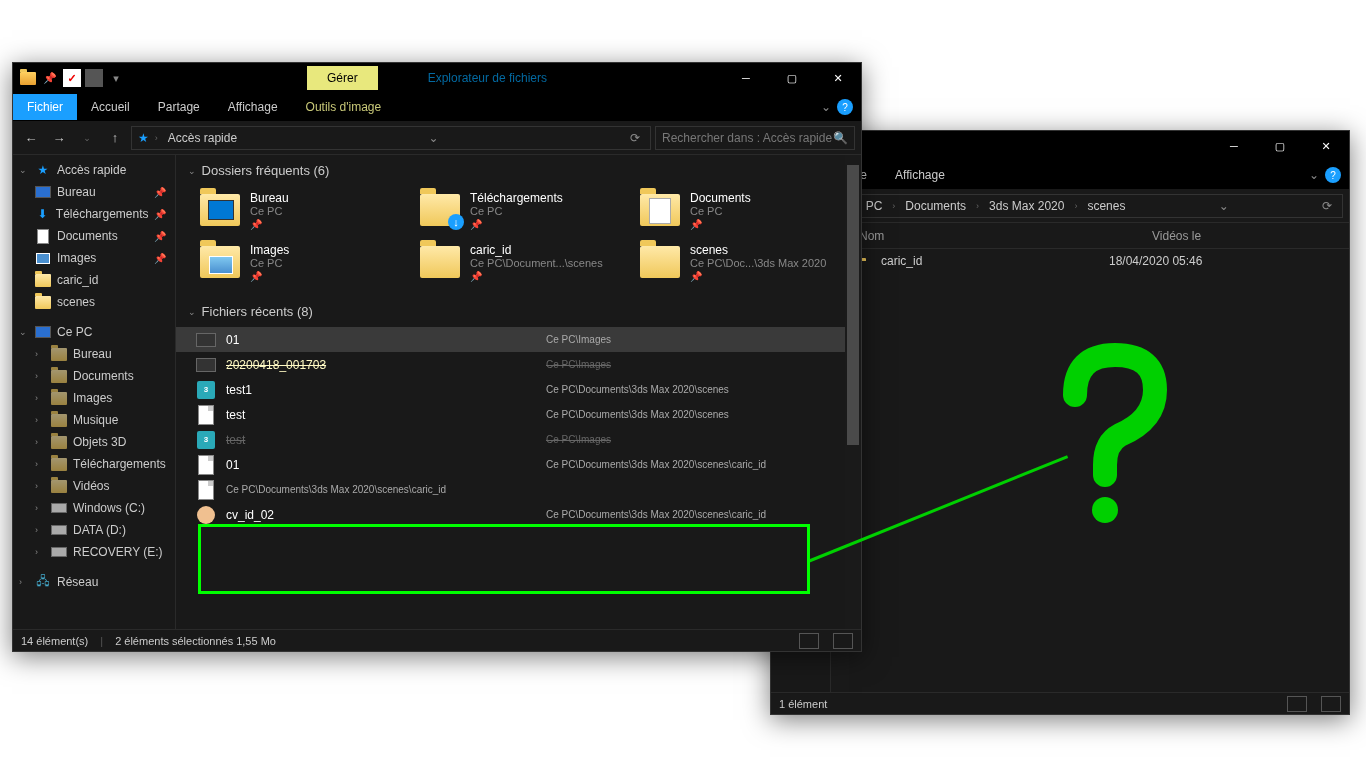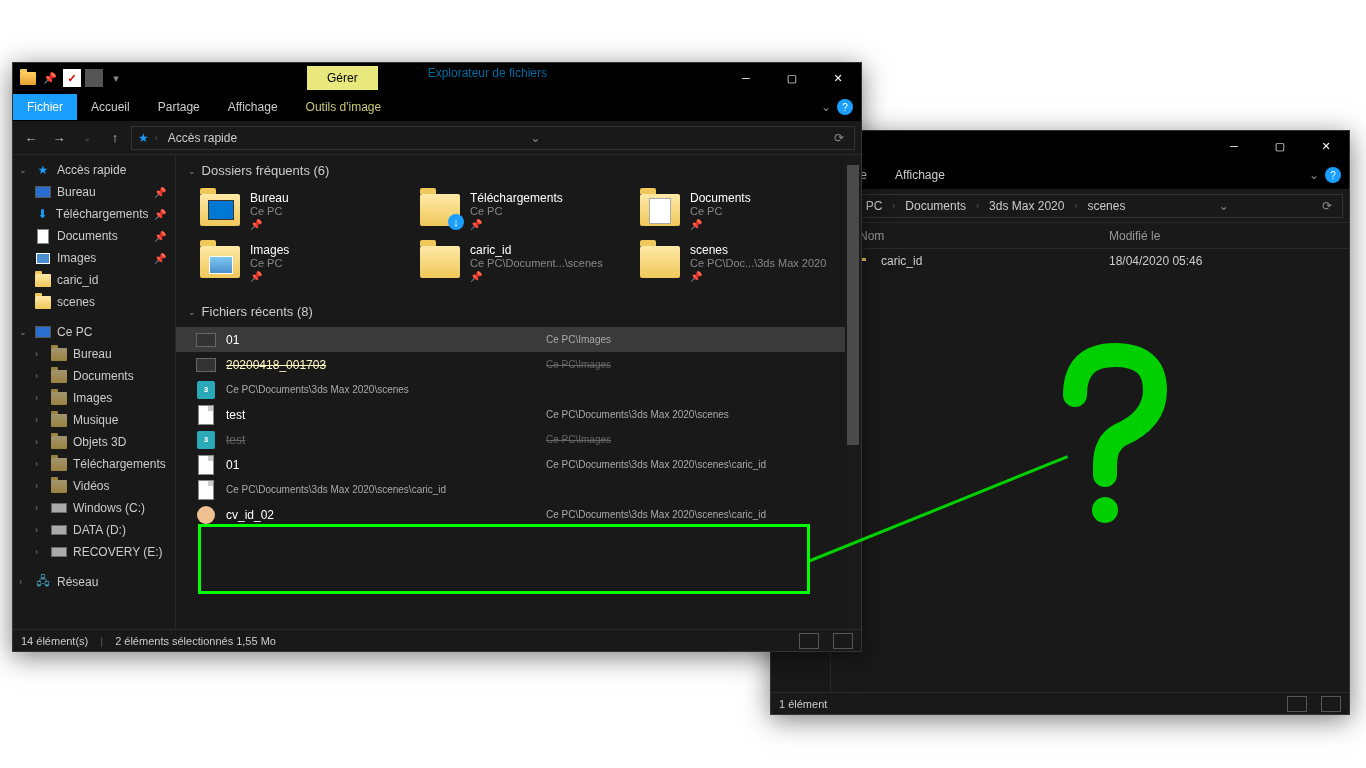--- a/index.html
+++ b/index.html
@@ -70,21 +70,21 @@
 
 .hlbox { position:absolute; border:3px solid #0f0; pointer-events:none; z-index:10; }
 
 .statusbar { height:22px; background:#191919; border-top:1px solid #2a2a2a; display:flex; align-items:center; color:#ccc; font-size:11px; padding:0 8px; gap:12px; }
 .statusbar .sep { color:#555; }
 .statusbar .spacer { flex:1; }
 .viewbtn { width:20px; height:16px; border:1px solid #555; margin-left:2px; cursor:pointer; }
 
 
 .listhdr { display:flex; height:26px; align-items:center; color:#999; font-size:12px; border-bottom:1px solid #2a2a2a; padding-left:10px; }
-.listhdr .c1 { width:250px; }
+.listhdr .c1 { width:293px; }
 .listrow { display:flex; align-items:center; height:24px; padding-left:10px; color:#ccc; font-size:12px; cursor:pointer; }
 .listrow .ic { width:22px; }
 .listrow .c1 { width:228px; }
 
 .qmark { position:absolute; z-index:5; pointer-events:none; }
 .qline { position:absolute; z-index:5; pointer-events:none; background:#00d000; height:3px; transform-origin:left center; }
 
 .scrollbar { position:absolute; right:0; top:0; bottom:0; width:16px; background:#1a1a1a; }
 .scrollthumb { position:absolute; right:2px; width:12px; background:#4a4a4a; border-radius:0; }
 
@@ -197,21 +197,21 @@
           <span style="overflow:hidden">Réseau</span>
         </div>
       </div>
     <div class="content">
       <div style="position:absolute;left:0;top:0;width:18px;height:100%;background:#1a1a1a;display:flex;flex-direction:column;align-items:center;padding-top:4px;color:#888;font-size:9px">
         <span>▲</span>
       </div>
       <div style="margin-left:18px">
         <div class="listhdr">
           <div class="c1">Nom</div>
-          <div>Modifié le</div>
+          <div>Vidéos le</div>
         </div>
         <div class="listrow">
           <span class="ic"><span class="fold"></span></span>
           <span class="c1">caric_id</span>
           <span>18/04/2020 05:46</span>
         </div>
       </div>
     </div>
   </div>
   <div class="statusbar">
@@ -226,21 +226,21 @@
   <div class="titlebar">
     <div class="tb-icons">
       <span class="qat">
           <span class="fold" style="background:linear-gradient(#ffd060,#e8a030)"></span>
         </span>
       <span class="qat" style="color:#1a9fff">📌</span>
       <span class="qat" style="background:#fff;color:#e00;font-weight:bold">✓</span>
       <span class="qat" style="background:#555"></span>
       <span class="qat" style="color:#888">▾</span>
     </div>
-    <div style="flex:1;display:flex;justify-content:center;gap:30px">
+    <div style="flex:1;display:flex;align-items:center;justify-content:center;gap:30px">
       <span class="tb-manage">Gérer</span>
       <span style="color:#0369a1">Explorateur de fichiers</span>
     </div>
     <div class="winctrl">
       <span>─</span>
       <span>▢</span>
       <span class="close">✕</span>
     </div>
   </div>
   <div class="ribbon">
@@ -258,20 +258,24 @@
     <span class="navbtn">→</span>
     <span class="navbtn" style="font-size:9px;color:#666">⌄</span>
     <span class="navbtn">↑</span>
     <div class="addr">
       <span class="star">★</span>
       <span class="chev">›</span>
       <span class="crumb">Accès rapide</span>
       <span class="refresh">⌄</span>
       <span class="refresh">⟳</span>
     </div>
+    <div class="search">
+      <span>Rechercher dans : Accès rapide</span>
+      <span style="margin-left:auto;color:#888">🔍</span>
+    </div>
   </div>
   <div class="body">
     <div class="sidebar">
       <div class="sbitem l1">
         <span class="sbexp">⌄</span>
         <span class="sbicon" style="color:#1a9fff">★</span>
         <span>Accès rapide</span>
       </div>
       <div id="sb-quick">
           <div class="sbitem l2">
@@ -473,20 +477,21 @@
             <div class="flicon">
               <div style="width:20px;height:14px;background:#333;border:1px solid #666"></div>
             </div>
             <div class="flname" style="text-decoration:line-through;color:#fef9c3">20200418_001703</div>
             <div class="flpath" style="text-decoration:line-through;color:#666">Ce PC\Images</div>
           </div>
           <div class="flrow">
             <div class="flicon">
               <div class="maxicon">3</div>
             </div>
+            <div class="flname" style="">test1</div>
             <div class="flpath" style="">Ce PC\Documents\3ds Max 2020\scenes</div>
           </div>
           <div class="flrow">
             <div class="flicon">
               <div class="docicon"></div>
             </div>
             <div class="flname" style="">test</div>
             <div class="flpath" style="">Ce PC\Documents\3ds Max 2020\scenes</div>
           </div>
           <div class="flrow">

